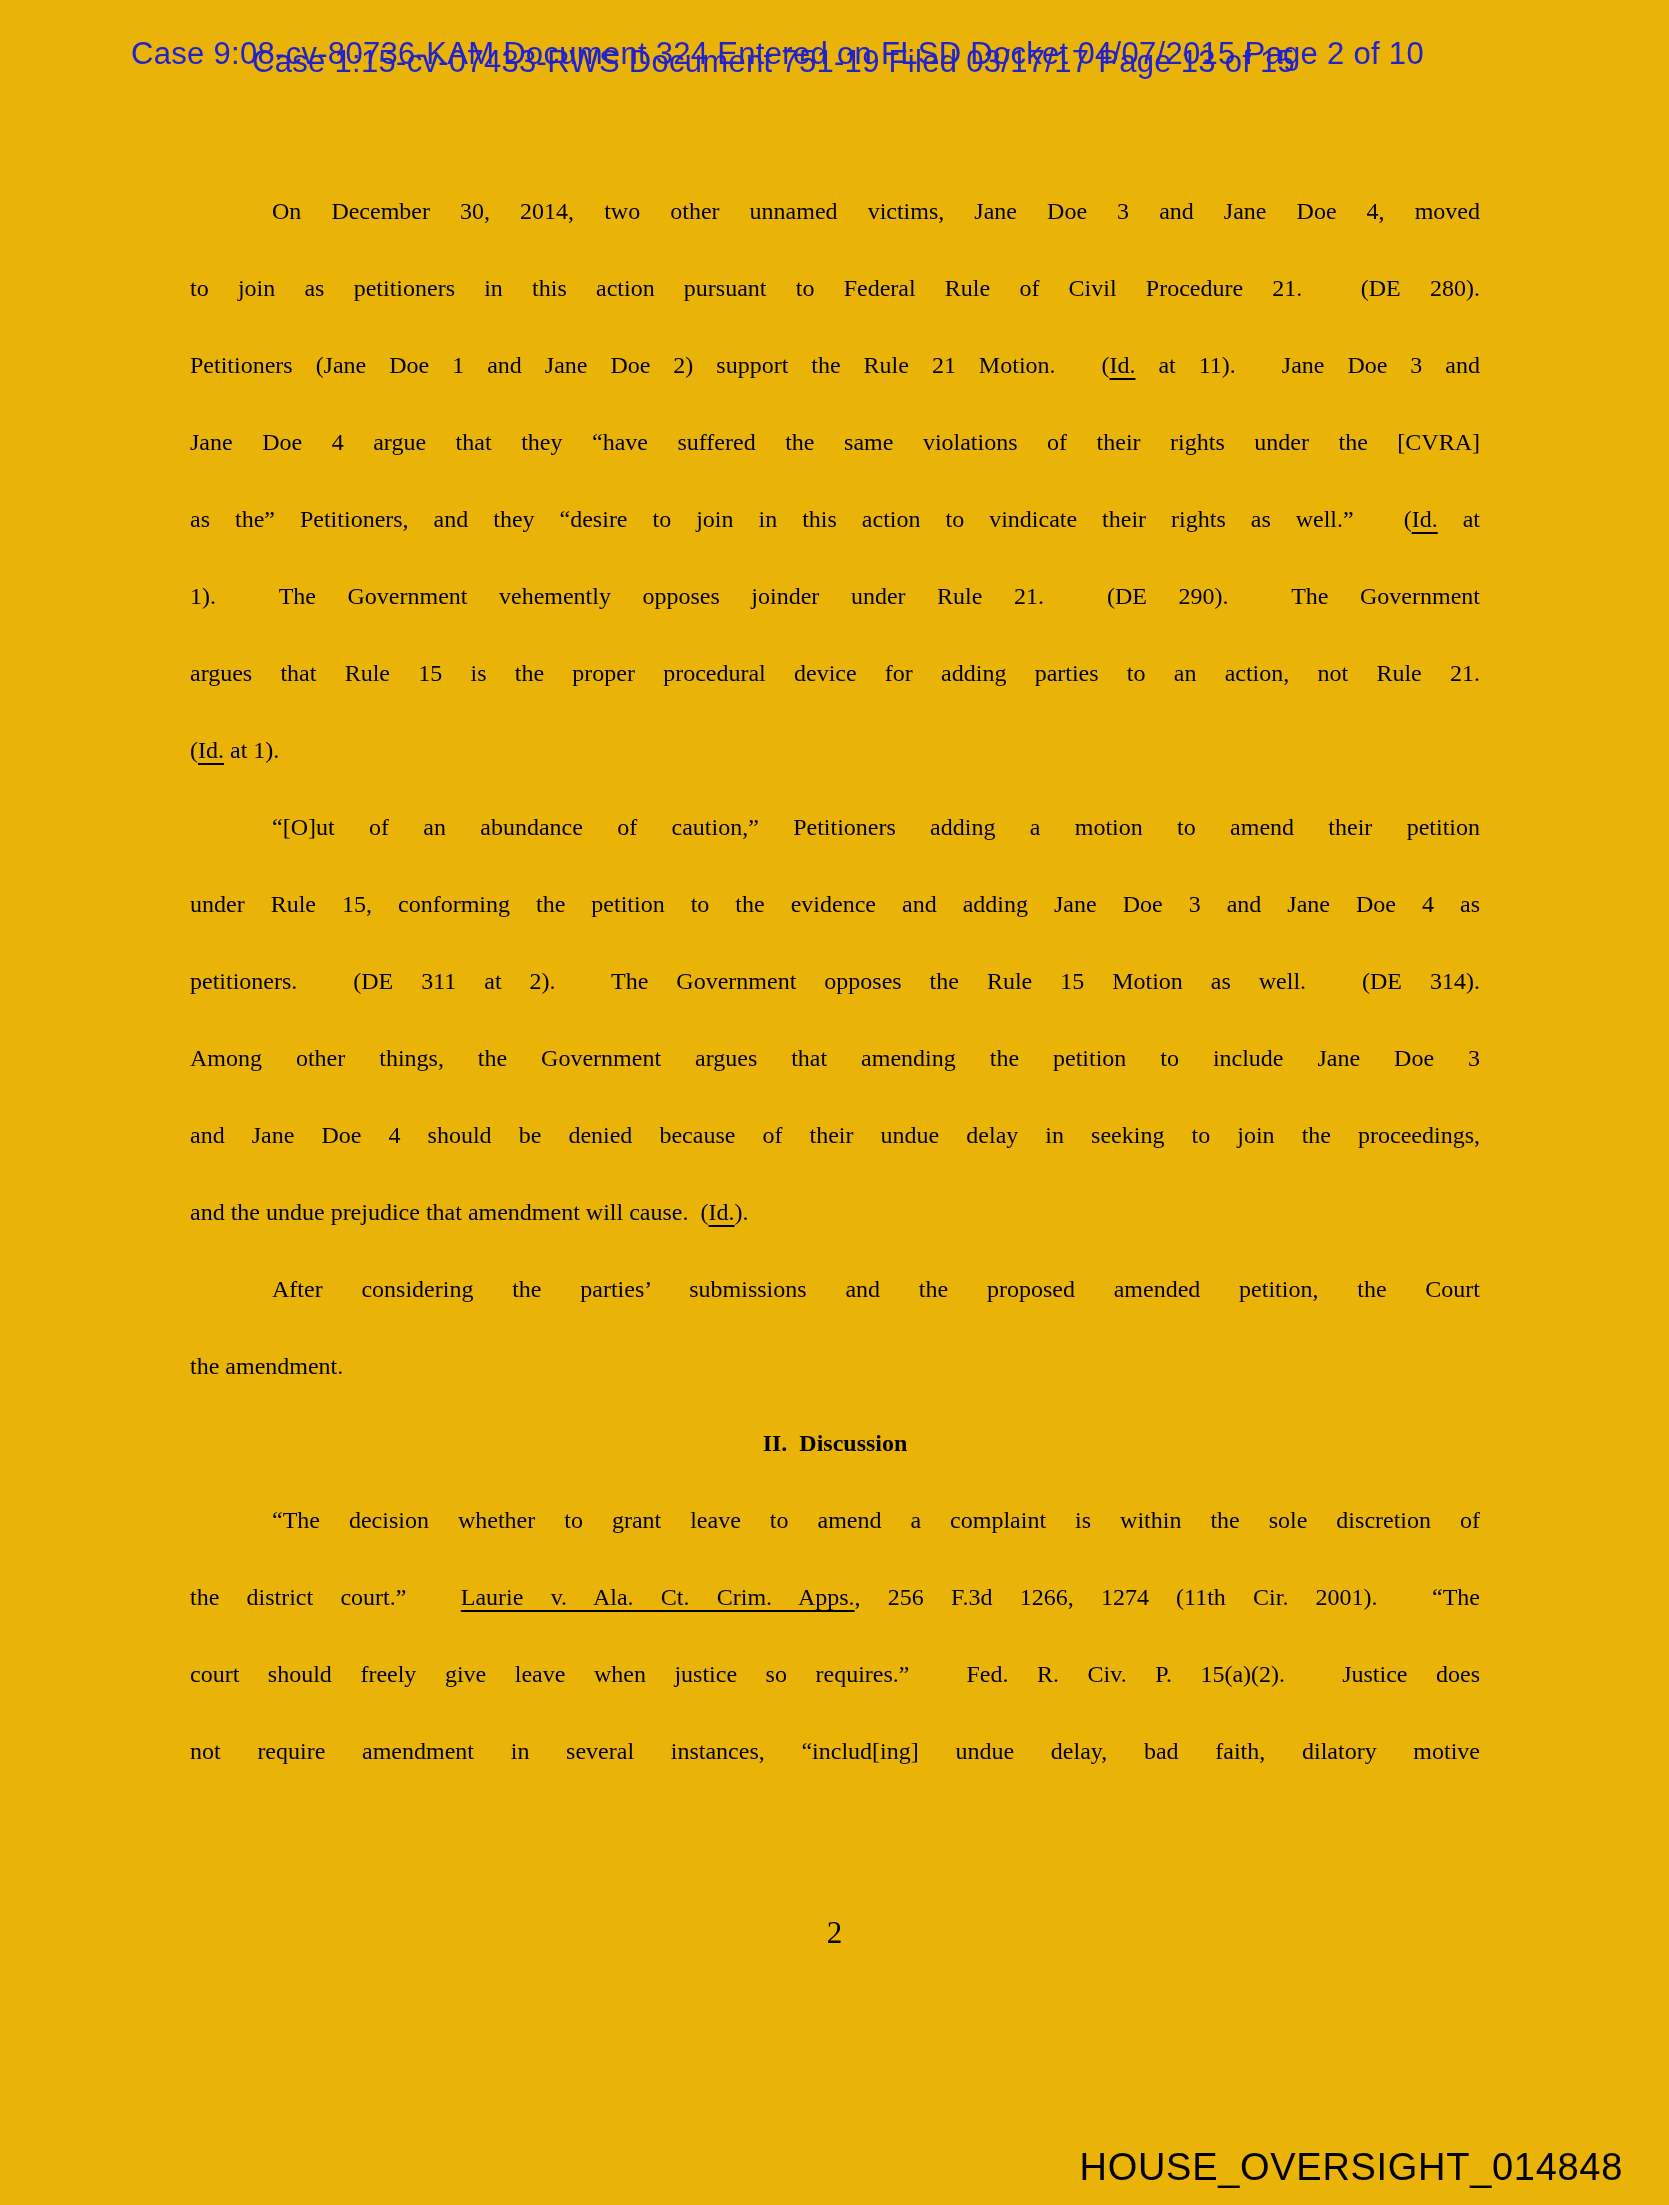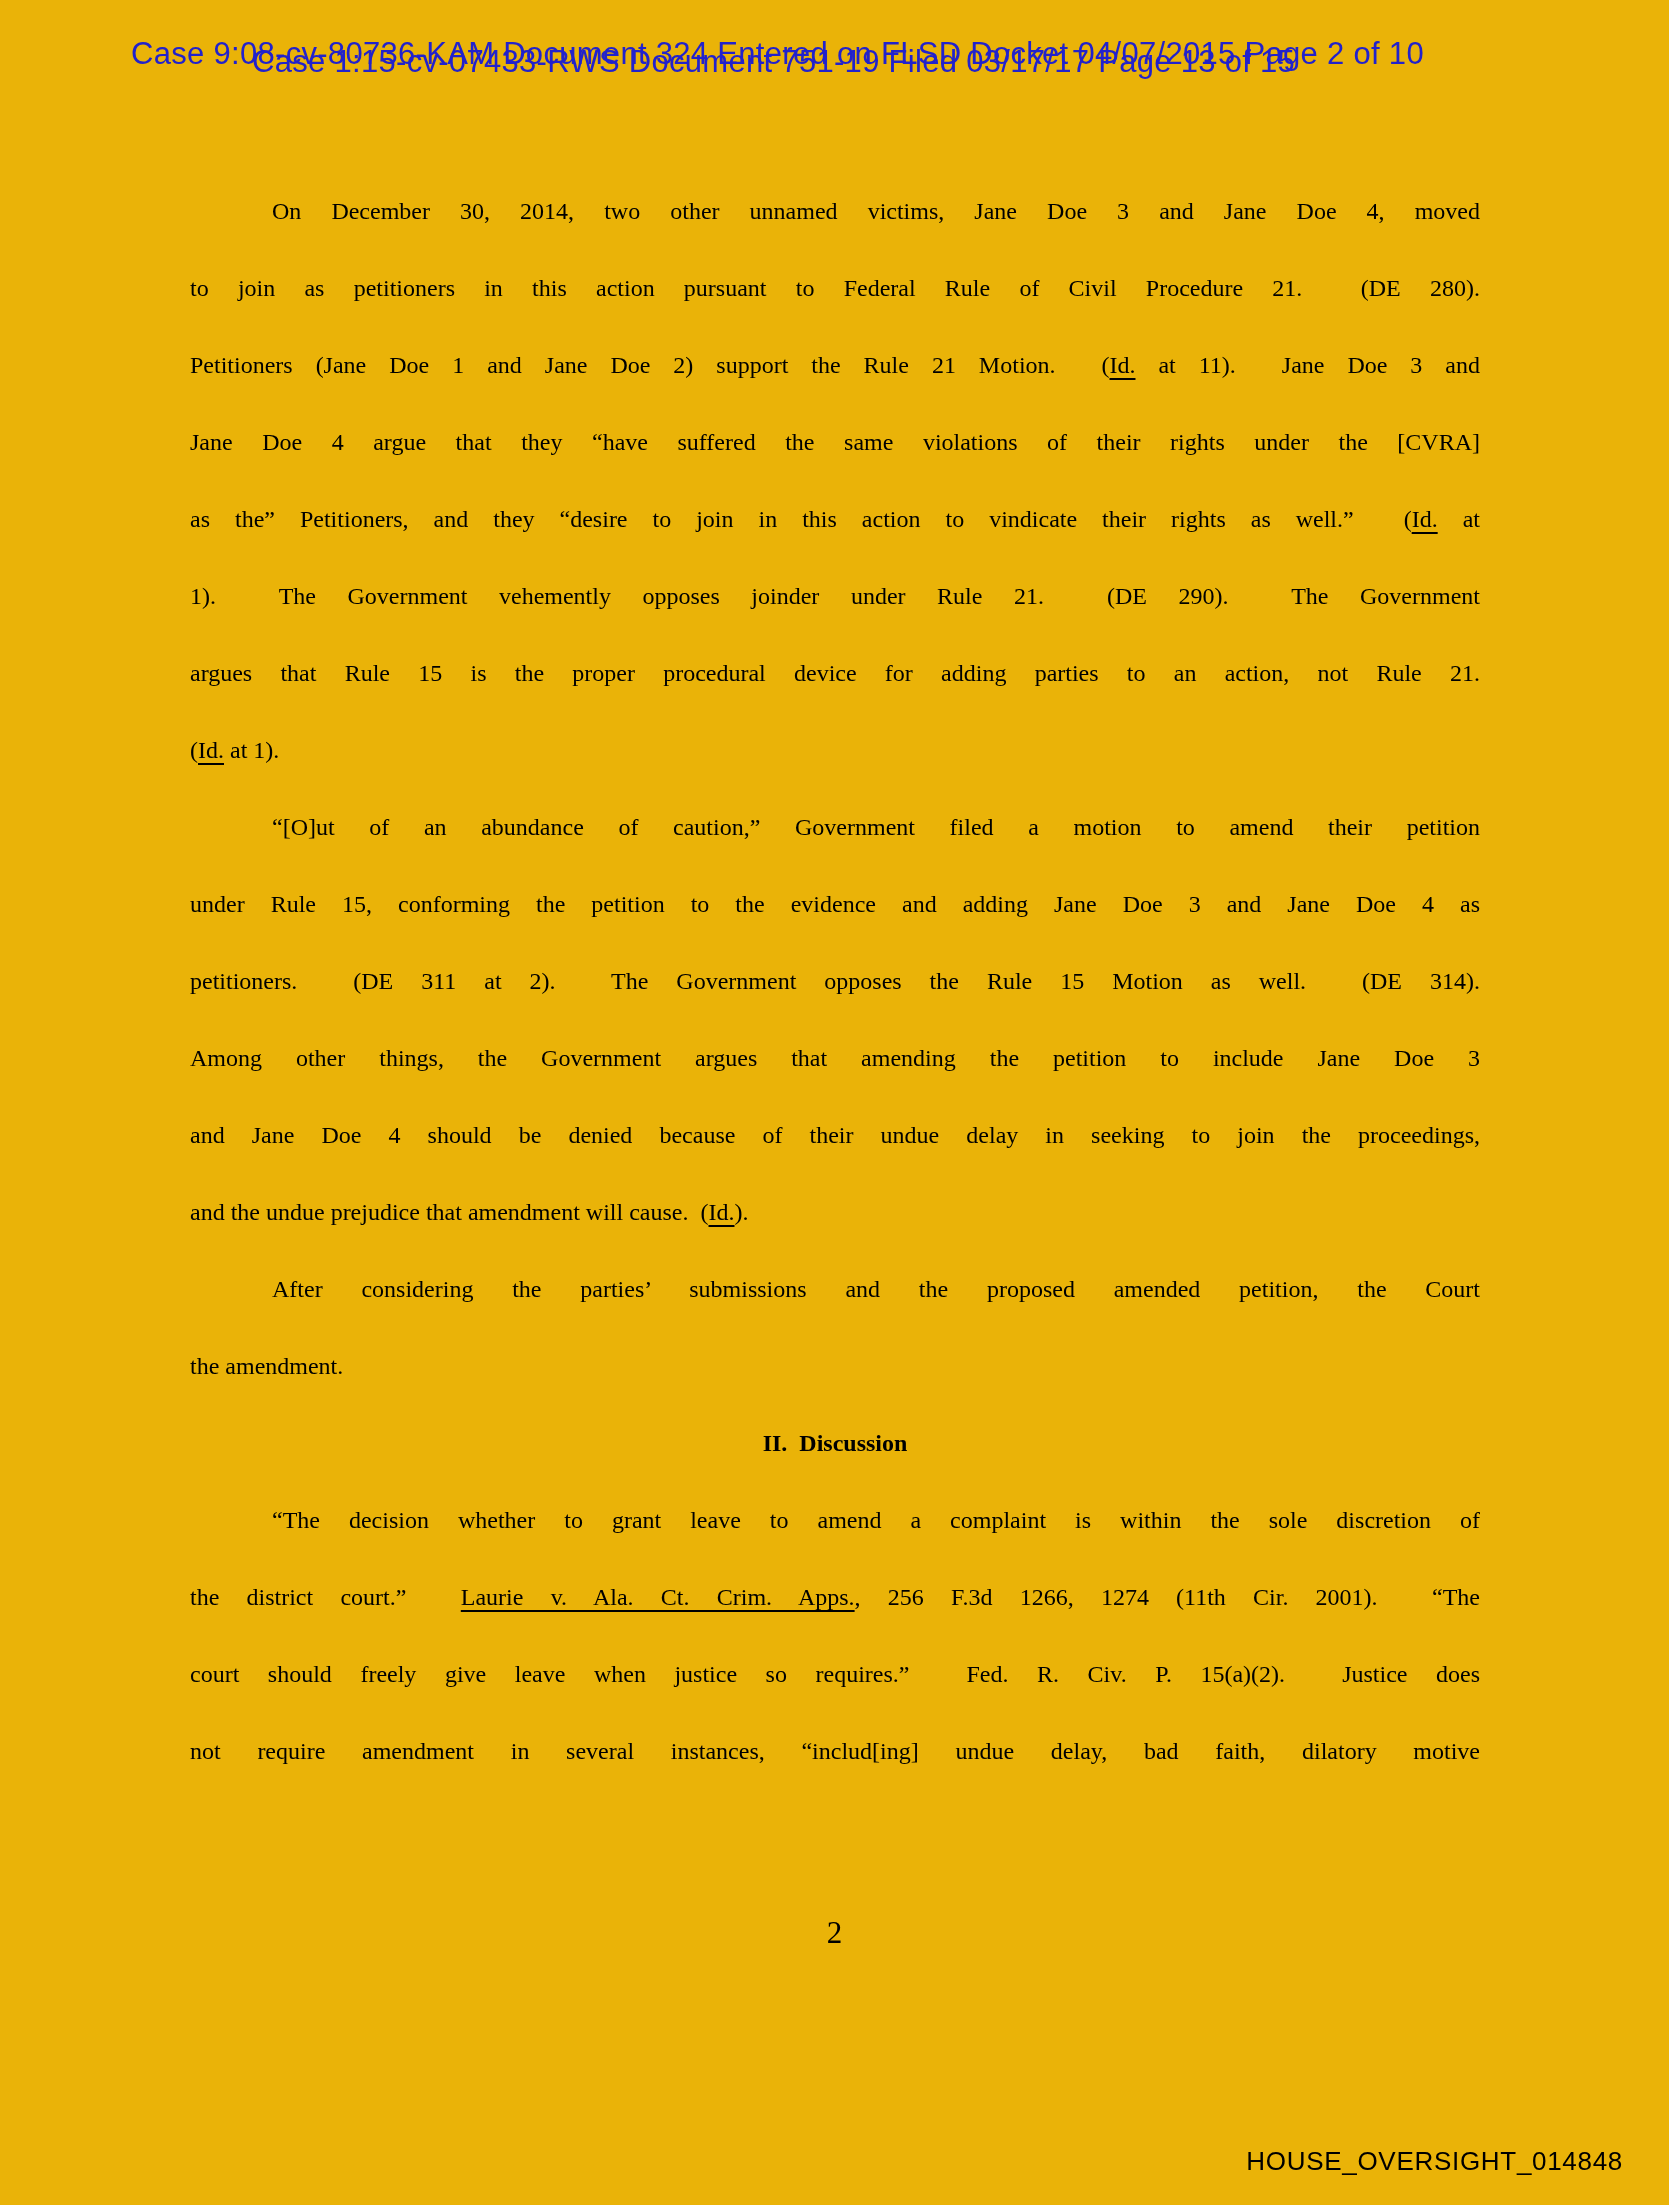--- a/index.html
+++ b/index.html
@@ -61,21 +61,21 @@
     left: 0;
     width: 1669px;
     text-align: center;
     font-size: 31px;
   }
   .bates {
     position: absolute;
     top: 2146px;
     right: 46px;
     font-family: "Liberation Sans", "DejaVu Sans", sans-serif;
-    font-size: 26px;
+    font-size: 38px;
     letter-spacing: 0.7px;
     white-space: nowrap;
   }
 </style>
 </head>
 <body>
 
 <div class="page">
 
   <div class="stamp stamp-a" style="color: rgb(34, 34, 204);">Case 9:08-cv-80736-KAM Document 324 Entered on FLSD Docket 04/07/2015 Page 2 of 10</div>
@@ -84,21 +84,21 @@
 
   <div class="body-block" id="body-block">
       <div class="line indent"><span>On December 30, 2014, two other unnamed victims, Jane Doe 3 and Jane Doe 4, moved</span></div>
       <div class="line"><span>to join as petitioners in this action pursuant to Federal Rule of Civil Procedure 21.&nbsp; (DE 280).</span></div>
       <div class="line"><span>Petitioners (Jane Doe 1 and Jane Doe 2) support the Rule 21 Motion.&nbsp; (</span><span class="u">Id.</span><span> at 11).&nbsp; Jane Doe 3 and</span></div>
       <div class="line"><span>Jane Doe 4 argue that they “have suffered the same violations of their rights under the [CVRA]</span></div>
       <div class="line"><span>as the” Petitioners, and they “desire to join in this action to vindicate their rights as well.”&nbsp; (</span><span class="u">Id.</span><span> at</span></div>
       <div class="line"><span>1).&nbsp; The Government vehemently opposes joinder under Rule 21.&nbsp; (DE 290).&nbsp; The Government</span></div>
       <div class="line"><span>argues that Rule 15 is the proper procedural device for adding parties to an action, not Rule 21.</span></div>
       <div class="line end"><span>(</span><span class="u">Id.</span><span> at 1).</span></div>
-      <div class="line indent"><span>“[O]ut of an abundance of caution,” Government filed a motion to amend their petition</span></div>
+      <div class="line indent"><span>“[O]ut of an abundance of caution,” Petitioners adding a motion to amend their petition</span></div>
       <div class="line"><span>under Rule 15, conforming the petition to the evidence and adding Jane Doe 3 and Jane Doe 4 as</span></div>
       <div class="line"><span>petitioners.&nbsp; (DE 311 at 2).&nbsp; The Government opposes the Rule 15 Motion as well.&nbsp; (DE 314).</span></div>
       <div class="line"><span>Among other things, the Government argues that amending the petition to include Jane Doe 3</span></div>
       <div class="line"><span>and Jane Doe 4 should be denied because of their undue delay in seeking to join the proceedings,</span></div>
       <div class="line end"><span>and the undue prejudice that amendment will cause.&nbsp; (</span><span class="u">Id.</span><span>).</span></div>
       <div class="line indent"><span>After considering the parties’ submissions and the proposed amended petition, the Court</span></div>
       <div class="line end"><span>the amendment.</span></div>
       <div class="line heading"><span>II.&nbsp; Discussion</span></div>
       <div class="line indent"><span>“The decision whether to grant leave to amend a complaint is within the sole discretion of</span></div>
       <div class="line"><span>the district court.”&nbsp; </span><span class="u">Laurie v. Ala. Ct. Crim. Apps.</span><span>, 256 F.3d 1266, 1274 (11th Cir. 2001).&nbsp; “The</span></div>

